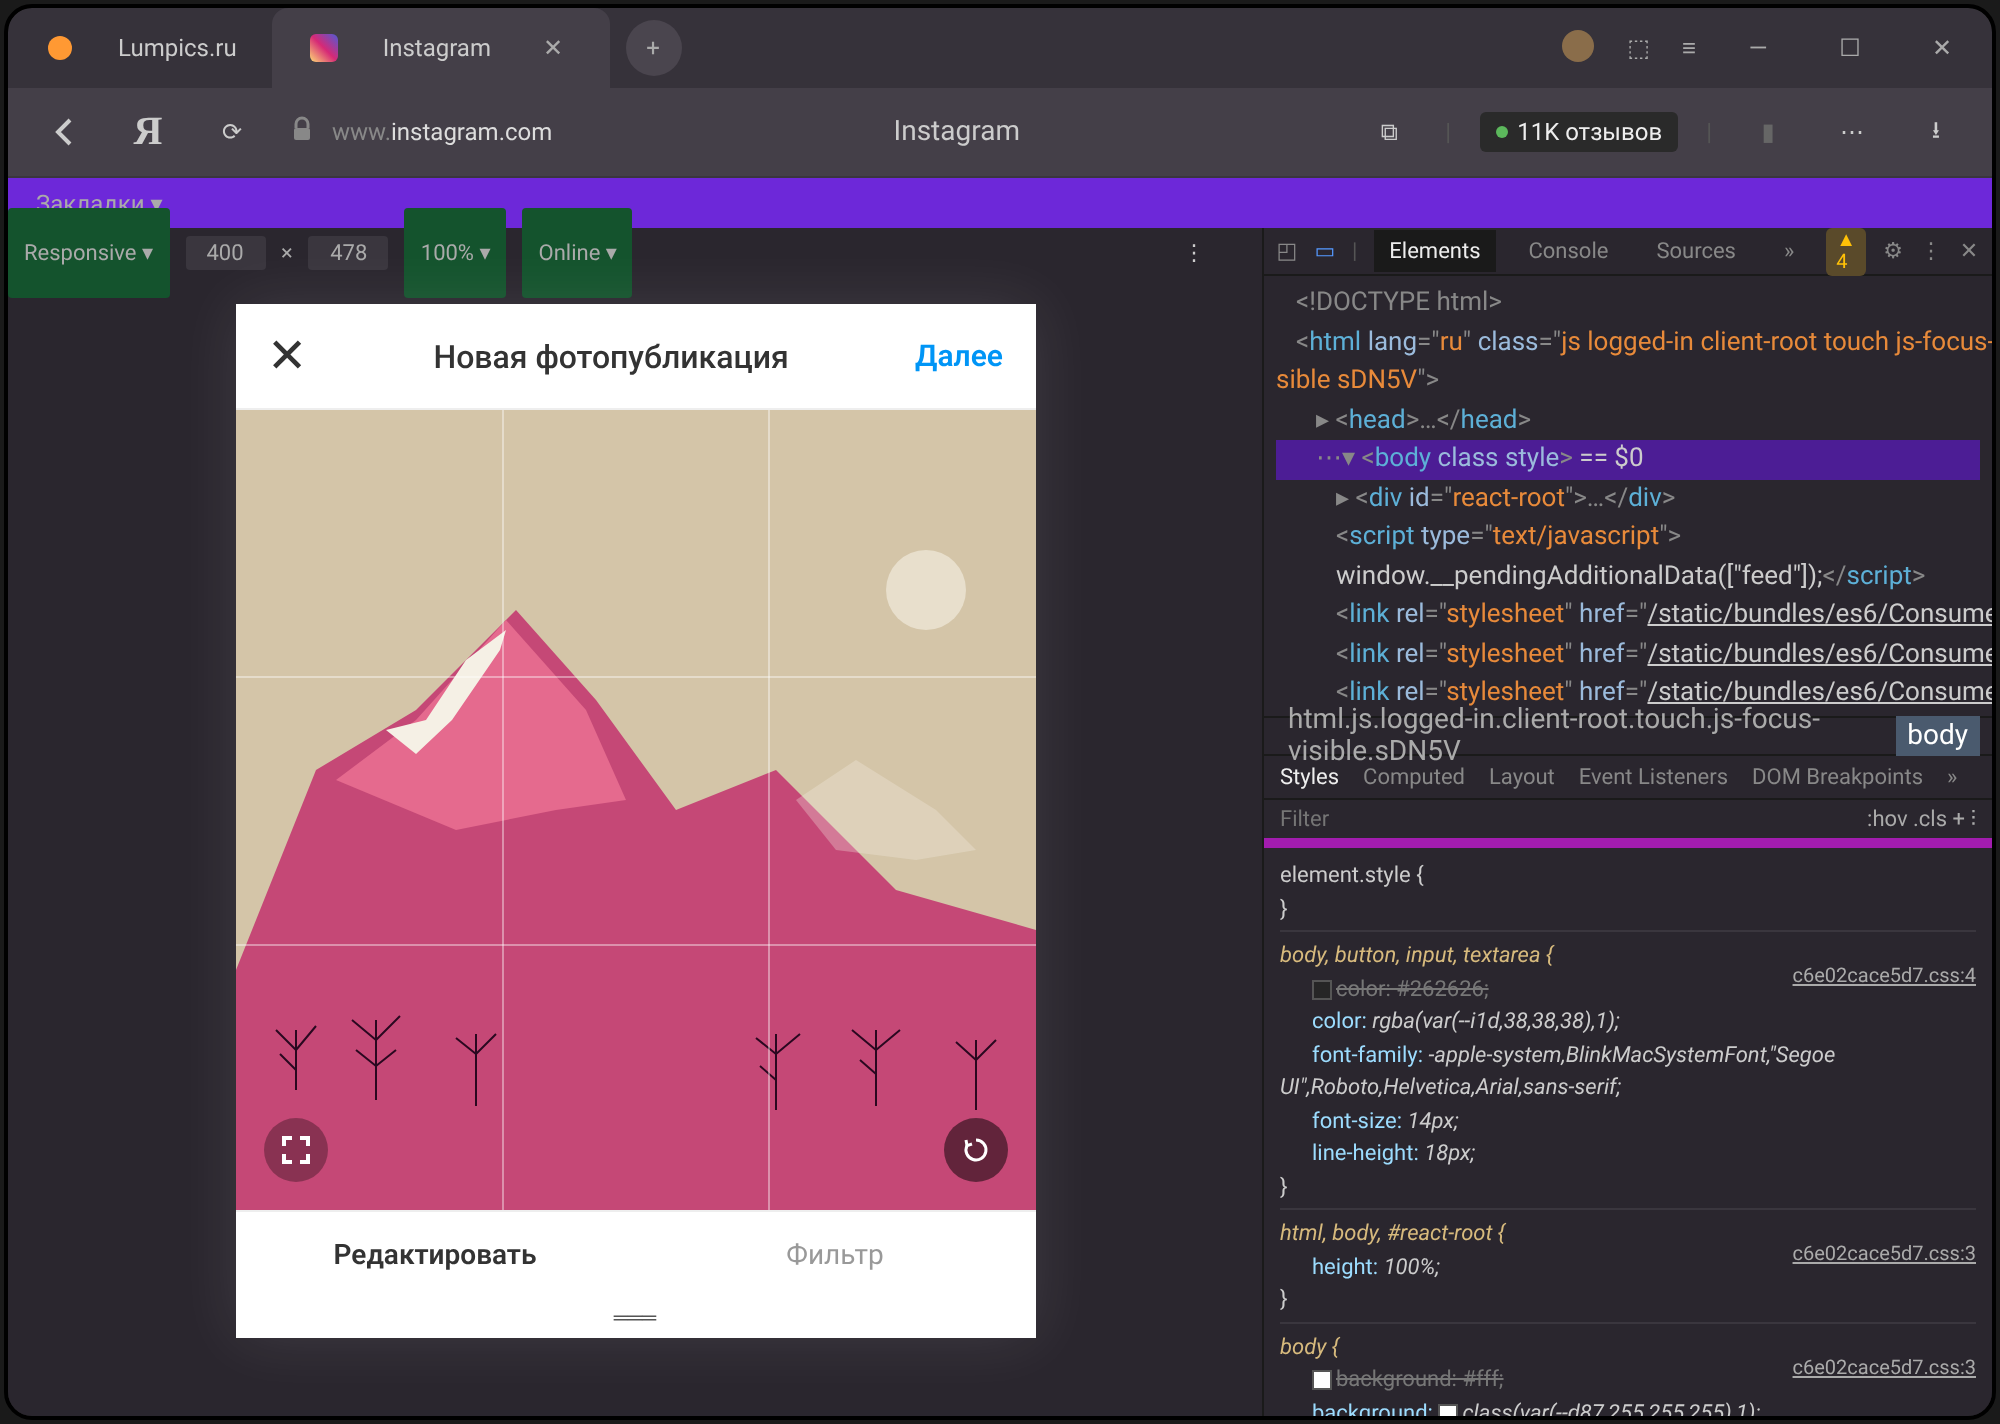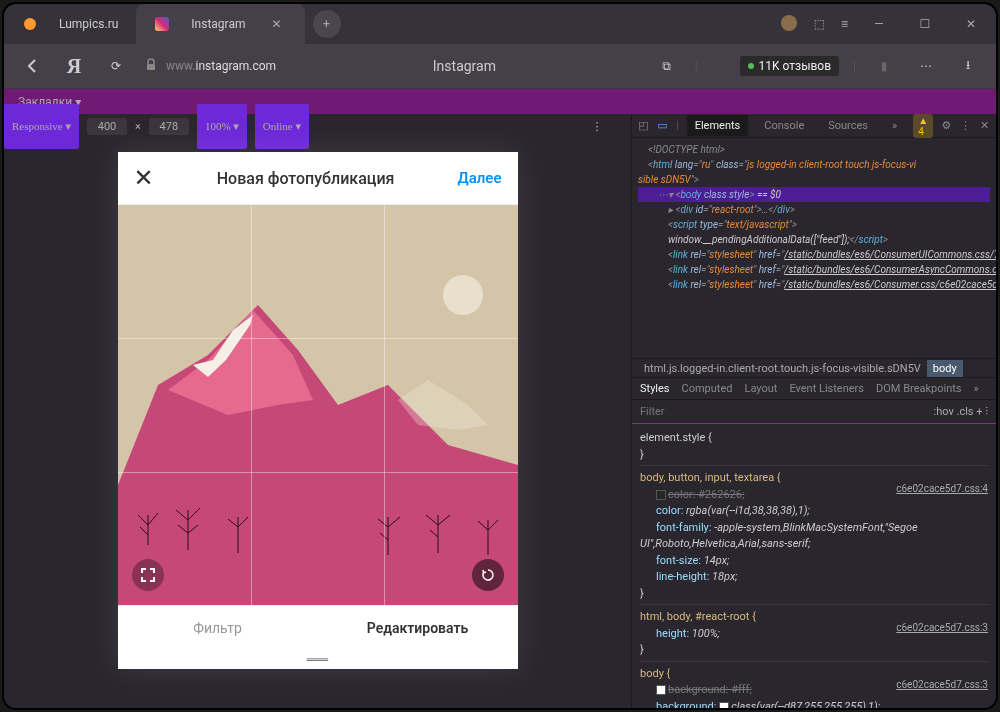--- a/index.html
+++ b/index.html
@@ -15,30 +15,30 @@
 .window-btn { width: 30px; height: 30px; display: flex; align-items: center; justify-content: center; cursor: pointer; color: #aaa; }
 
 .nav-bar { height: 44px; background: #443f48; display: flex; align-items: center; padding: 0 14px; gap: 14px; }
 .nav-btn { width: 28px; height: 28px; display: flex; align-items: center; justify-content: center; cursor: pointer; color: #ccc; }
 .url-bar { display: flex; align-items: center; gap: 8px; flex: 0 0 auto; }
 .lock-icon { color: #888; }
 .url-text { color: #888; }
 .domain { color: #ddd; }
 .page-title { flex: 1; text-align: center; color: #ccc; font-size: 14px; }
 .nav-right { display: flex; align-items: center; gap: 14px; }
-.badge { background: #2a2a2a; padding: 3px 8px; border-radius: 3px; color: #eee; display: flex; align-items: center; gap: 5px; margin-left: 28px; }
+.badge { background: #2a2a2a; padding: 3px 8px; border-radius: 3px; color: #eee; display: flex; align-items: center; gap: 5px; }
 .indicator-green { width: 6px; height: 6px; background: #5cb85c; border-radius: 50%; }
 
-.bookmarks-bar { height: 26px; background: #701a75; display: flex; align-items: center; padding: 0 14px; color: #aaa; border-top: 1px solid #3a363e; }
+.bookmarks-bar { height: 26px; background: #6d28d9; display: flex; align-items: center; padding: 0 14px; color: #aaa; border-top: 1px solid #3a363e; }
 
 .main-area { display: flex; height: 602px; }
 
 .viewport-panel { flex: 1; display: flex; flex-direction: column; background: #2a262e; position: relative; }
 .device-bar { height: 24px; background: #2a262e; display: flex; align-items: center; justify-content: center; gap: 8px; color: #aaa; font-size: 11px; padding-right: 20px; }
-.device-select { background: #6d28d9; padding: 16px 8px; border-radius: 2px; cursor: pointer; display: flex; align-items: center; gap: 4px; font-family: Liberation Serif, serif; }
+.device-select { background: #14532d; padding: 16px 8px; border-radius: 2px; cursor: pointer; display: flex; align-items: center; gap: 4px; }
 .dim-input { background: #3a363e; padding: 2px 6px; border-radius: 2px; width: 40px; text-align: center; }
 
 .instagram-frame { background: #fff; width: 400px; margin: 14px auto 0; position: relative; box-shadow: 0 0 30px rgba(255,255,255,0.1); }
 .ig-header { display: flex; align-items: center; justify-content: space-between; padding: 12px 16px; border-bottom: 1px solid #eee; }
 .ig-close { font-size: 24px; color: #333; cursor: pointer; font-weight: 300; }
 .ig-title { color: #333; font-size: 16px; font-weight: 500; }
 .ig-next { color: #0095f6; font-size: 15px; font-weight: 600; cursor: pointer; }
 
 .ig-canvas { position: relative; width: 400px; height: 400px; overflow: hidden; }
 .mountain-art { position: absolute; inset: 0; }
@@ -55,46 +55,46 @@
 .drag-handle { text-align: center; color: #555; font-size: 10px; padding: 4px; }
 
 .devtools { width: 365px; background: #2a262e; display: flex; flex-direction: column; border-left: 1px solid #1a1a1a; }
 .dt-header { height: 24px; display: flex; align-items: center; padding: 0 6px; gap: 8px; border-bottom: 1px solid #1a1a1a; font-size: 11px; }
 .dt-icon-btn { width: 20px; height: 20px; display: flex; align-items: center; justify-content: center; cursor: pointer; color: #888; }
 .dt-icon-btn.active { color: #5599ff; }
 .dt-tab { padding: 4px 8px; cursor: pointer; color: #888; }
 .dt-tab.active { background: #1a1a1a; color: #eee; }
 .dt-warn { margin-left: auto; background: #5a4a2a; color: #ffc107; padding: 1px 5px; border-radius: 3px; font-size: 10px; }
 
-.dom-tree { flex: 0 0 220px; overflow: auto; font-family: Menlo, Consolas, monospace; font-size: 10px; padding: 4px 6px; line-height: 1.5; font-style: italic; }
+.dom-tree { flex: 0 0 220px; overflow: auto; font-family: Menlo, Consolas, monospace; font-size: 13px; padding: 4px 6px; line-height: 1.5; }
 .dom-line { white-space: nowrap; }
 .dom-line.selected { background: #4c1d95; }
 .punc { color: #888; }
 .tag { color: #5db0d7; }
 .attr-name { color: #9bbbdc; text-align: right; }
 .attr-val { color: #e88a3a; }
 .link-val { color: #ccc; text-decoration: underline; }
 .txt { color: #ccc; }
 .i1 { padding-left: 10px; } .i2 { padding-left: 20px; } .i3 { padding-left: 30px; }
 
-.breadcrumb { height: 20px; background: #2a262e; border-top: 1px solid #1a1a1a; border-bottom: 1px solid #1a1a1a; display: flex; align-items: center; font-family: monospace; font-size: 11px; padding: 0 6px; color: #aaa; }
+.breadcrumb { height: 20px; background: #2a262e; border-top: 1px solid #1a1a1a; border-bottom: 1px solid #1a1a1a; display: flex; align-items: center; font-family: monospace; font-size: 14px; padding: 0 6px; color: #aaa; }
 .crumb { padding: 2px 6px; }
 .crumb.active { background: #4a5a6e; color: #fff; }
 
 .styles-header { height: 22px; display: flex; align-items: center; padding: 0 8px; gap: 12px; font-size: 11px; border-bottom: 1px solid #1a1a1a; }
 .styles-tab { cursor: pointer; color: #888; }
 .styles-tab.active { color: #eee; }
 
-.filter-bar { height: 24px; display: flex; align-items: center; padding: 0 8px; font-size: 11px; color: #888; border-bottom: 1px solid #a21caf; }
+.filter-bar { height: 24px; display: flex; align-items: center; padding: 0 8px; font-size: 11px; color: #888; border-bottom: 5px solid #a21caf; }
 .filter-input { flex: 1; background: transparent; border: none; color: #aaa; font-size: 11px; outline: none; }
 .hov-cls { color: #aaa; margin-left: auto; }
 
 .styles-content { flex: 1; overflow: auto; font-family: Menlo, Consolas, monospace; font-size: 11px; padding: 4px 8px; line-height: 1.5; }
 .rule { border-bottom: 1px solid #3a363e; padding: 2px 0; margin-bottom: 2px; position: relative; }
-.selector { color: #d7ba7d; }
+.selector { color: #d7ba7d; font-style: italic; }
 .prop-name { color: #9cdcfe; padding-left: 16px; }
 .prop-val { color: #ccc; font-style: italic; }
 .css-link { position: absolute; right: 0; top: 13px; color: #aaa; text-decoration: underline; font-size: 10px; }
 .strike { text-decoration: line-through; color: #777; }
 .color-swatch { display: inline-block; width: 10px; height: 10px; border: 1px solid #555; vertical-align: middle; margin-right: 2px; }
 
 .rounded-frame { border-radius: 14px; border: 2px solid #000; overflow: hidden; width: 996px; height: 708px; margin: 2px; }
 </style>
 </head>
 <body>
@@ -224,22 +224,22 @@
             </div>
         <div class="rotate-icon">
               <svg width="16" height="16" viewBox="0 0 16 16">
                 <path d="M8 3 a5 5 0 1 1 -4.5 2.8" stroke="#fff" stroke-width="1.5" fill="none"></path>
                 <path d="M3 3 L3.5 5.8 L6 5" stroke="#fff" stroke-width="1.5" fill="none"></path>
               </svg>
             </div>
 
       </div>
       <div class="ig-tabs">
+        <div class="ig-tab active">Редактировать</div>
         <div class="ig-tab">Фильтр</div>
-        <div class="ig-tab active">Редактировать</div>
       </div>
       <div class="drag-handle">═══</div>
     </div>
   </div>
 
   <div class="devtools">
     <div class="dt-header">
       <span class="dt-icon-btn">◰</span>
       <span class="dt-icon-btn active">▭</span>
       <span style="color:#555">|</span>
@@ -250,20 +250,21 @@
       <span class="dt-warn">▲ 4</span>
       <span class="dt-icon-btn">⚙</span>
       <span class="dt-icon-btn">⋮</span>
       <span class="dt-icon-btn">✕</span>
     </div>
 
     <div class="dom-tree">
       <div class="dom-line i1"><span class="punc">&lt;!DOCTYPE html&gt;</span></div>
       <div class="dom-line i1"><span class="punc">&lt;</span><span class="tag">html </span><span class="attr-name">lang</span><span class="punc">="</span><span class="attr-val">ru</span><span class="punc">" </span><span class="attr-name">class</span><span class="punc">="</span><span class="attr-val">js logged-in client-root touch js-focus-vi</span></div>
       <div class="dom-line"><span class="attr-val">sible sDN5V</span><span class="punc">"&gt;</span></div>
+      <div class="dom-line i2"><span class="punc">▸ &lt;</span><span class="tag">head</span><span class="punc">&gt;…&lt;/</span><span class="tag">head</span><span class="punc">&gt;</span></div>
       <div class="dom-line i2 selected"><span class="punc">⋯▾ &lt;</span><span class="tag">body </span><span class="attr-name">class style</span><span class="punc">&gt;</span><span class="txt"> == $0</span></div>
       <div class="dom-line i3"><span class="punc">▸ &lt;</span><span class="tag">div </span><span class="attr-name">id</span><span class="punc">="</span><span class="attr-val">react-root</span><span class="punc">"&gt;…&lt;/</span><span class="tag">div</span><span class="punc">&gt;</span></div>
       <div class="dom-line i3"><span class="punc">&lt;</span><span class="tag">script </span><span class="attr-name">type</span><span class="punc">="</span><span class="attr-val">text/javascript</span><span class="punc">"&gt;</span></div>
       <div class="dom-line i3"><span class="txt">window.__pendingAdditionalData(["feed"]);</span><span class="punc">&lt;/</span><span class="tag">script</span><span class="punc">&gt;</span></div>
       <div class="dom-line i3"><span class="punc">&lt;</span><span class="tag">link </span><span class="attr-name">rel</span><span class="punc">="</span><span class="attr-val">stylesheet</span><span class="punc">" </span><span class="attr-name">href</span><span class="punc">="</span><span class="link-val">/static/bundles/es6/ConsumerUICommons.css/7ebec9cdca1a.css</span></div>
       <div class="dom-line i3"><span class="punc">&lt;</span><span class="tag">link </span><span class="attr-name">rel</span><span class="punc">="</span><span class="attr-val">stylesheet</span><span class="punc">" </span><span class="attr-name">href</span><span class="punc">="</span><span class="link-val">/static/bundles/es6/ConsumerAsyncCommons.css/0608bd6190e0.css</span></div>
       <div class="dom-line i3"><span class="punc">&lt;</span><span class="tag">link </span><span class="attr-name">rel</span><span class="punc">="</span><span class="attr-val">stylesheet</span><span class="punc">" </span><span class="attr-name">href</span><span class="punc">="</span><span class="link-val">/static/bundles/es6/Consumer.css/c6e02cace5d7.css</span></div>
     </div>
 
     <div class="breadcrumb">

